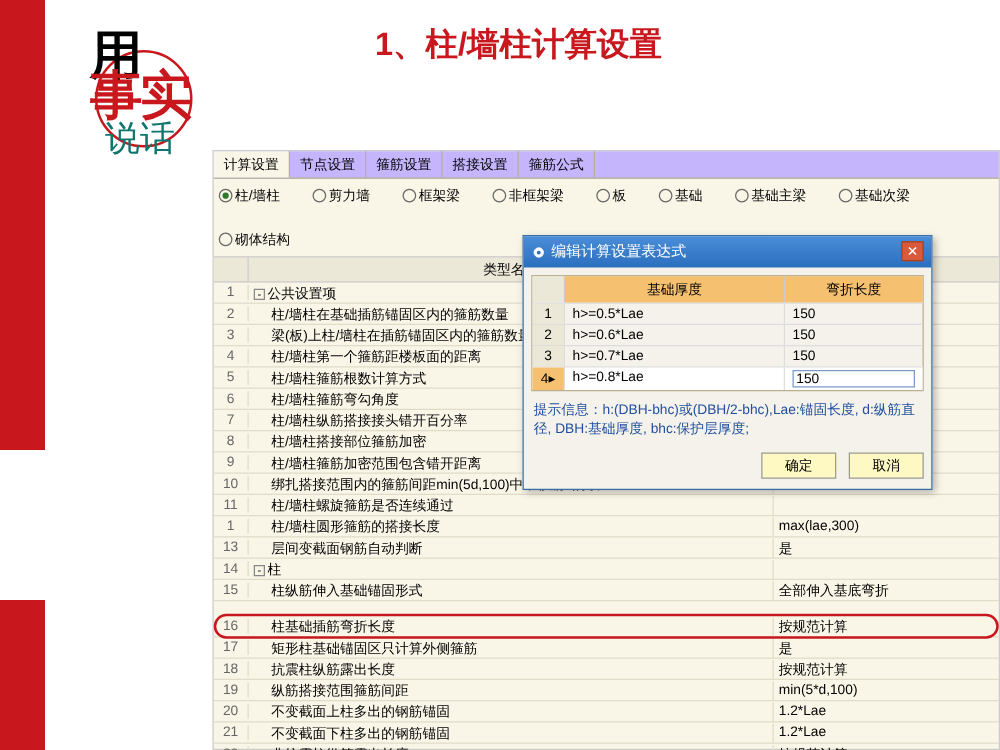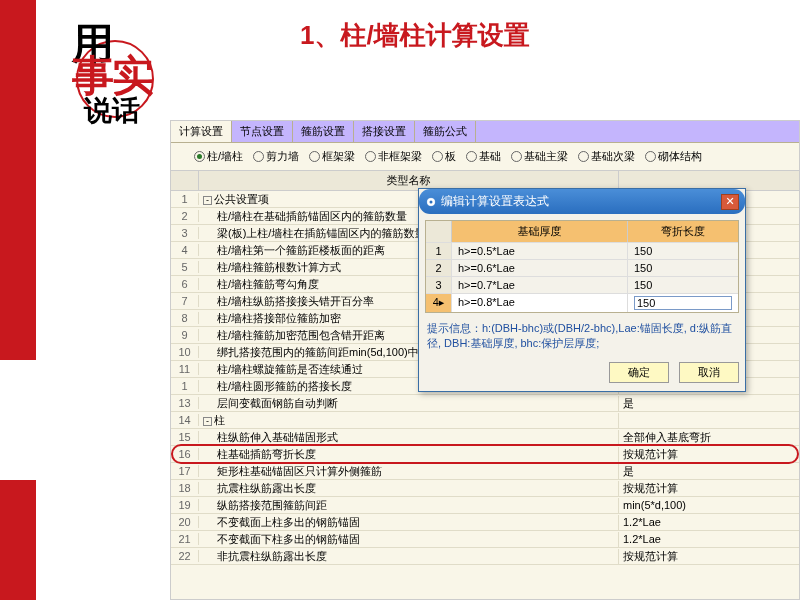--- a/index.html
+++ b/index.html
@@ -5,52 +5,52 @@
 * { margin: 0; padding: 0; box-sizing: border-box; font-family: "Microsoft YaHei", SimSun, sans-serif; }
 body { width: 800px; height: 600px; background: #fff; position: relative; overflow: hidden; }
 
 .left-deco { position: absolute; left: 0; top: 0; width: 36px; height: 600px; background: #c8181e; }
 .left-deco::after { content: ""; position: absolute; left: 0; top: 360px; width: 36px; height: 120px; background: #fff; }
 
 .logo { position: absolute; left: 36px; top: 12px; width: 130px; height: 120px; }
 .logo-circle { position: absolute; left: 40px; top: 28px; width: 78px; height: 78px; border: 2px solid #c8181e; border-radius: 50%; }
 .logo-text1 { position: absolute; left: 36px; top: 4px; font-size: 42px; font-weight: bold; color: #000; font-family: "KaiTi", serif; }
 .logo-text2 { position: absolute; left: 36px; top: 36px; font-size: 42px; font-weight: bold; color: #c8181e; font-family: "KaiTi", serif; letter-spacing: -2px; }
-.logo-text3 { position: absolute; left: 48px; top: 80px; font-size: 28px; font-weight: bold; color: #000000; font-family: "KaiTi", serif; }
+.logo-text3 { position: absolute; left: 48px; top: 80px; font-size: 28px; font-weight: normal; color: #0f766e; font-family: "KaiTi", serif; }
 
 .page-title { position: absolute; left: 300px; top: 18px; font-size: 26px; font-weight: bold; color: #c8181e; }
 
 .app-panel { position: absolute; left: 170px; top: 120px; width: 630px; height: 480px; background: #f9f6e8; border: 1px solid #ccc; }
 
 .tabs { display: flex; background: #c4b5fd; border-bottom: 1px solid #b8b090; font-size: 11px; }
 .tab { padding: 3px 8px; border-right: 1px solid #b8b090; cursor: pointer; }
 .tab.active { background: #f9f6e8; }
 
-.radio-row { display: flex; gap: 4px; padding: 6px 23px; font-size: 11px; align-items: center; flex-wrap: wrap; }
+.radio-row { display: flex; gap: 20px; padding: 6px 4px; font-size: 11px; align-items: center; flex-wrap: wrap; }
 .radio-item { display: flex; align-items: center; gap: 2px; margin-right: 6px; }
 .radio-circle { width: 11px; height: 11px; border: 1px solid #666; border-radius: 50%; display: inline-flex; align-items: center; justify-content: center; }
 .radio-circle.checked::after { content: ""; width: 5px; height: 5px; background: #2a7a2a; border-radius: 50%; }
 
 .table-header { display: flex; background: #ece8d8; border-top: 1px solid #ccc; border-bottom: 1px solid #ccc; font-size: 11px; }
 .th-num { width: 28px; border-right: 1px solid #ccc; }
 .th-name { flex: 1; text-align: center; padding: 2px; border-right: 1px solid #ccc; }
 .th-val { width: 180px; }
 
 .table-body { font-size: 11px; }
 .row { display: flex; border-bottom: 1px solid #e0dcc8; height: 17px; align-items: center; }
-.row.highlighted { position: relative; }
+.row.highlighted { position: relative; margin-top: 12px; }
 .row.highlighted::after { content: ""; position: absolute; left: 0; right: 0; top: -2px; bottom: -2px; border: 2px solid #c8181e; border-radius: 10px; pointer-events: none; }
 .cell-num { width: 28px; text-align: center; color: #666; border-right: 1px solid #e0dcc8; }
 .cell-name { flex: 1; padding-left: 18px; border-right: 1px solid #e0dcc8; white-space: nowrap; overflow: hidden; }
 .cell-name.group { padding-left: 4px; font-weight: normal; }
 .cell-val { width: 180px; padding-left: 4px; white-space: nowrap; overflow: hidden; }
 .expand { display: inline-block; width: 9px; height: 9px; border: 1px solid #888; text-align: center; line-height: 7px; font-size: 9px; margin-right: 2px; }
 
 .dialog { position: absolute; left: 418px; top: 188px; width: 328px; background: #f4f2ea; border: 1px solid #3a6ea5; box-shadow: 2px 2px 6px rgba(0,0,0,0.3); }
-.dlg-title { background: linear-gradient(#4a8ed8, #2a6ebf); color: #fff; font-size: 12px; padding: 4px 6px; display: flex; align-items: center; justify-content: space-between; border-radius: 11px; }
+.dlg-title { background: linear-gradient(#4a8ed8, #2a6ebf); color: #fff; font-size: 12px; padding: 4px 6px; display: flex; justify-content: space-between; }
 .dlg-title-left { display: flex; align-items: center; gap: 4px; }
 .dlg-close { width: 18px; height: 16px; background: #d85a3a; color: #fff; display: flex; align-items: center; justify-content: center; font-size: 11px; border: 1px solid #a04020; cursor: pointer; }
 .dlg-body { padding: 6px; }
 .dlg-table { border: 1px solid #b8b090; font-size: 11px; }
 .dlg-thead { display: flex; }
 .dlg-th { padding: 3px 6px; text-align: center; }
 .dlg-th.c1 { width: 26px; background: #ece8d8; border-right: 1px solid #ccc; }
 .dlg-th.c2 { flex: 1; background: #f5c070; border-right: 1px solid #ccc; }
 .dlg-th.c3 { width: 110px; background: #f5c070; }
 .dlg-row { display: flex; border-top: 1px solid #ddd; }

